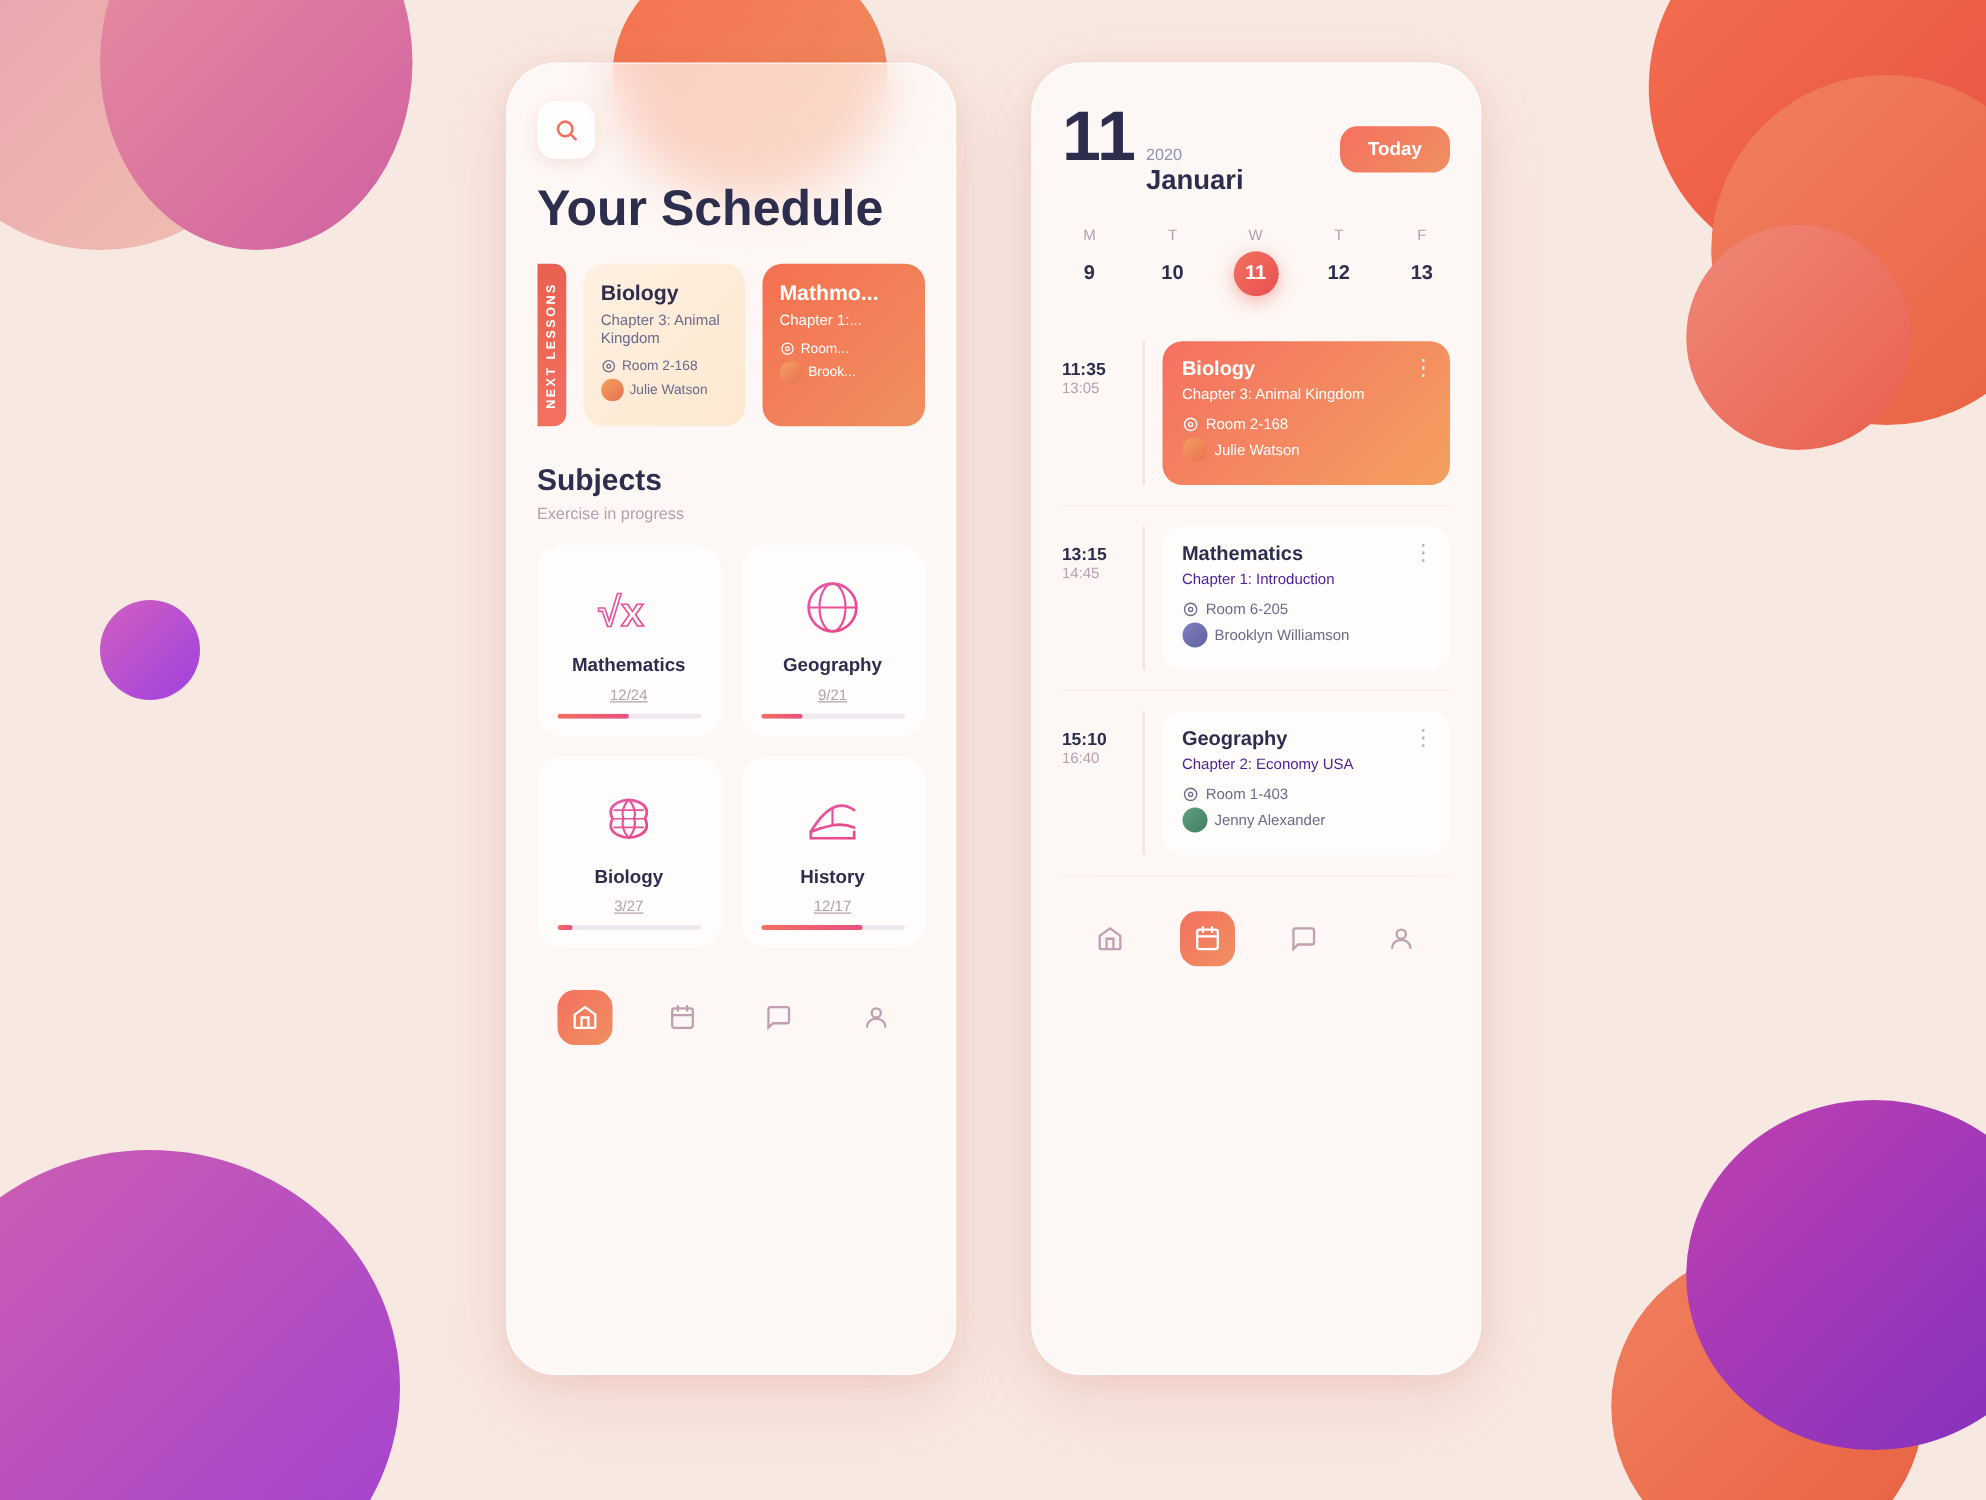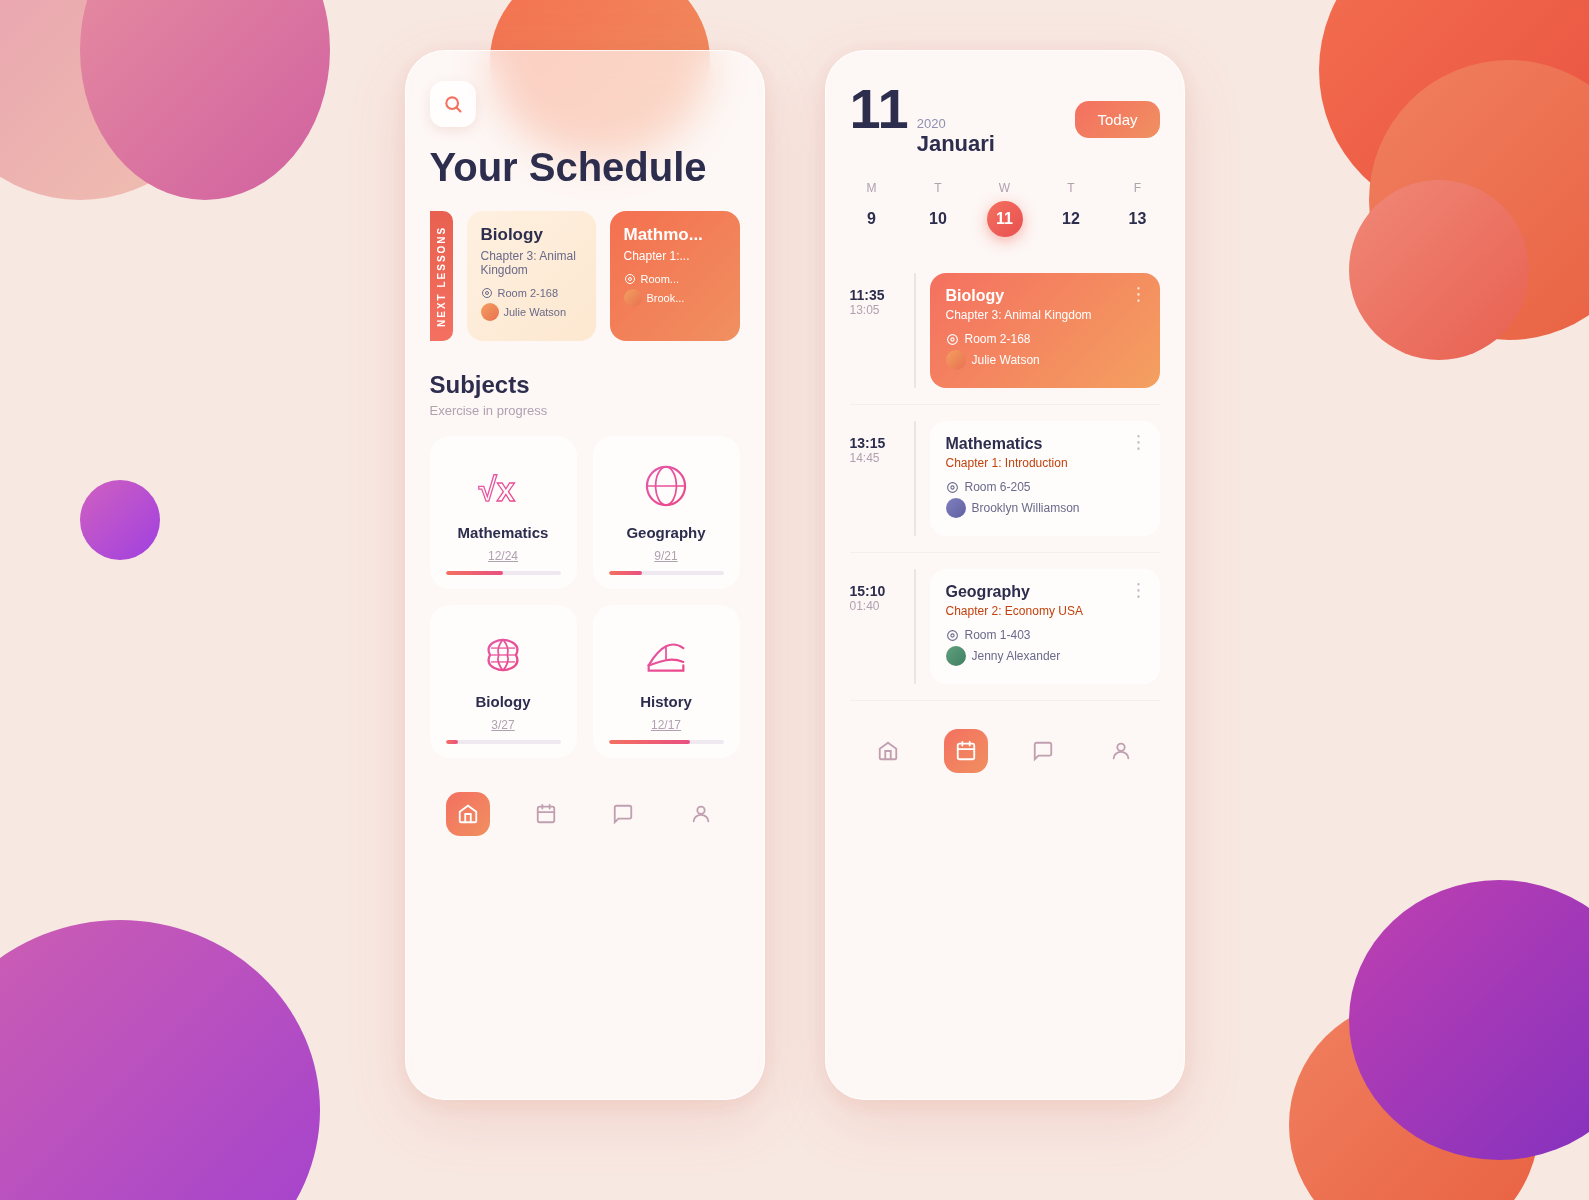--- a/index.html
+++ b/index.html
@@ -300,21 +300,21 @@
       font-weight: 600;
       color: #2d2d4e;
     }
     .today-btn {
       background: linear-gradient(135deg, #f47060, #f09060);
       color: white;
       border: none;
       border-radius: 14px;
       padding: 10px 22px;
       font-size: 15px;
-      font-weight: 400;
+      font-weight: 700;
       cursor: pointer;
     }
 
     
     .week-selector {
       display: flex;
       justify-content: space-between;
       margin-bottom: 20px;
       padding: 0 4px;
     }
@@ -411,21 +411,21 @@
       font-size: 16px;
       font-weight: 700;
       color: #2d2d4e;
       margin-bottom: 3px;
     }
     .schedule-card.highlighted .schedule-card-title,
     .schedule-card.highlighted .schedule-card-chapter,
     .schedule-card.highlighted .schedule-card-meta { color: white; }
     .schedule-card-chapter {
       font-size: 12px;
-      color: #c2410c;
+      color: #4c1d95;
       margin-bottom: 10px;
     }
     .schedule-card-meta {
       font-size: 12px;
       color: #6a6a8a;
       display: flex;
       align-items: center;
       gap: 6px;
       margin-bottom: 4px;
     }
@@ -754,21 +754,21 @@
           <div class="schedule-card-meta">
             <span class="avatar-sm3"></span>
             Brooklyn Williamson
           </div>
         </div>
       </div>
 
       <div class="schedule-item">
         <div class="schedule-time">
           <span class="time-start">15:10</span>
-          <span class="time-end">01:40</span>
+          <span class="time-end">16:40</span>
         </div>
         <div class="divider-line"></div>
         <div class="schedule-card plain">
           <div class="three-dots dark">⋮</div>
           <div class="schedule-card-title">Geography</div>
           <div class="schedule-card-chapter">Chapter 2: Economy USA</div>
           <div class="schedule-card-meta">
             <svg viewBox="0 0 24 24" fill="none" stroke="#6a6a8a" stroke-width="2">
               <circle cx="12" cy="12" r="9"></circle>
                 <circle cx="12" cy="12" r="3"></circle>

